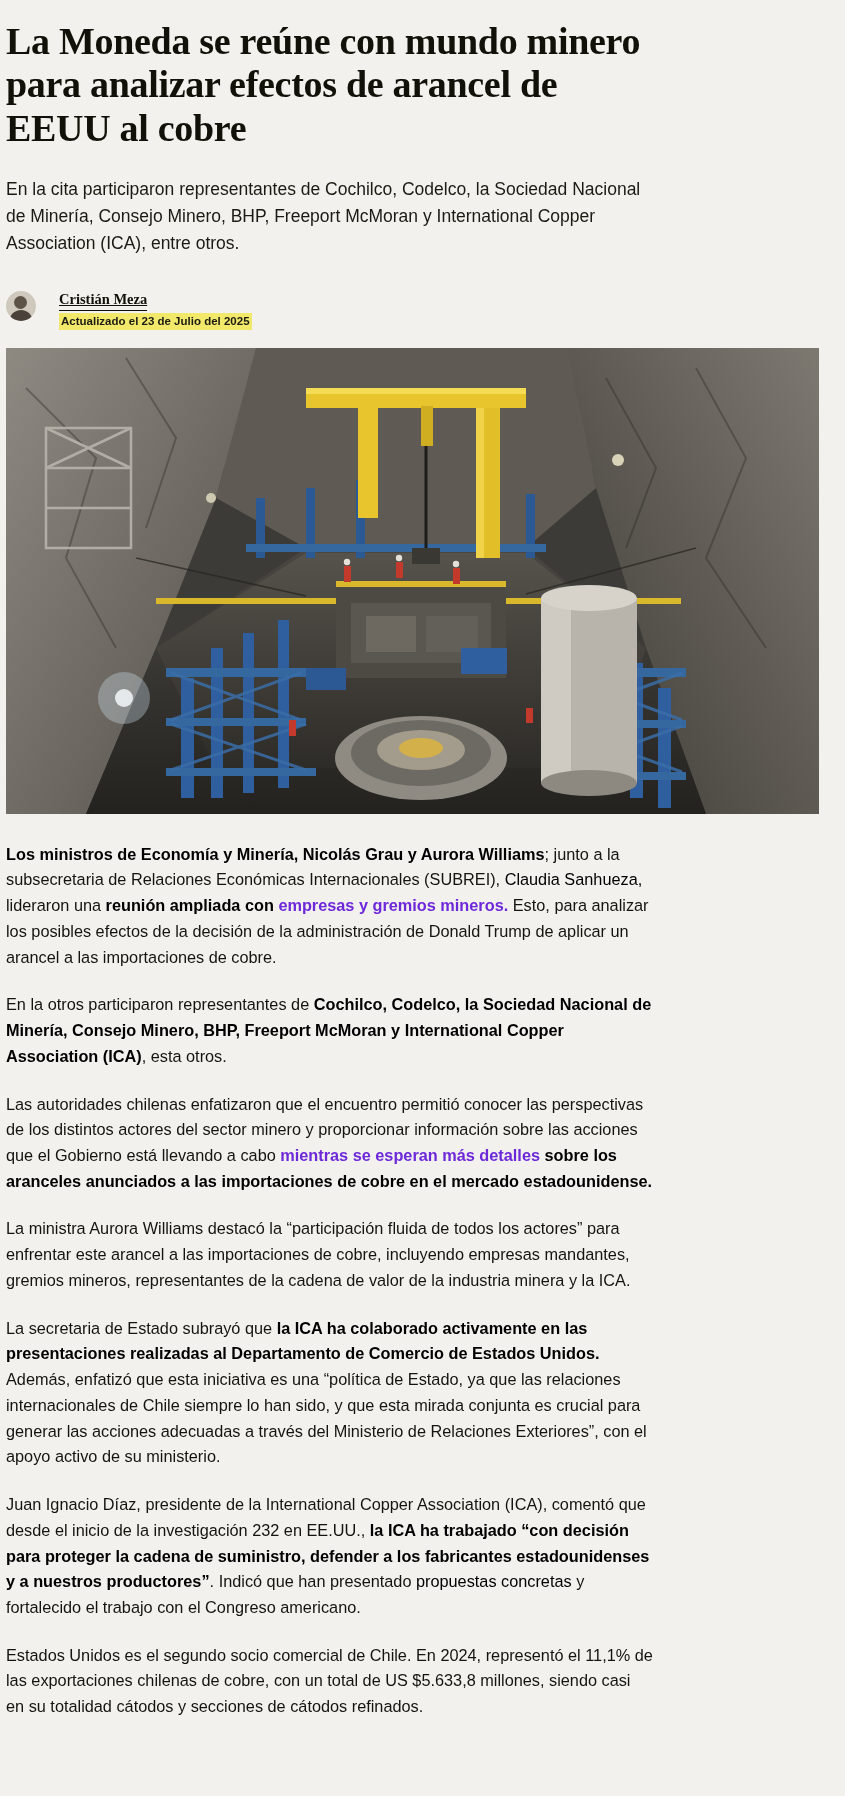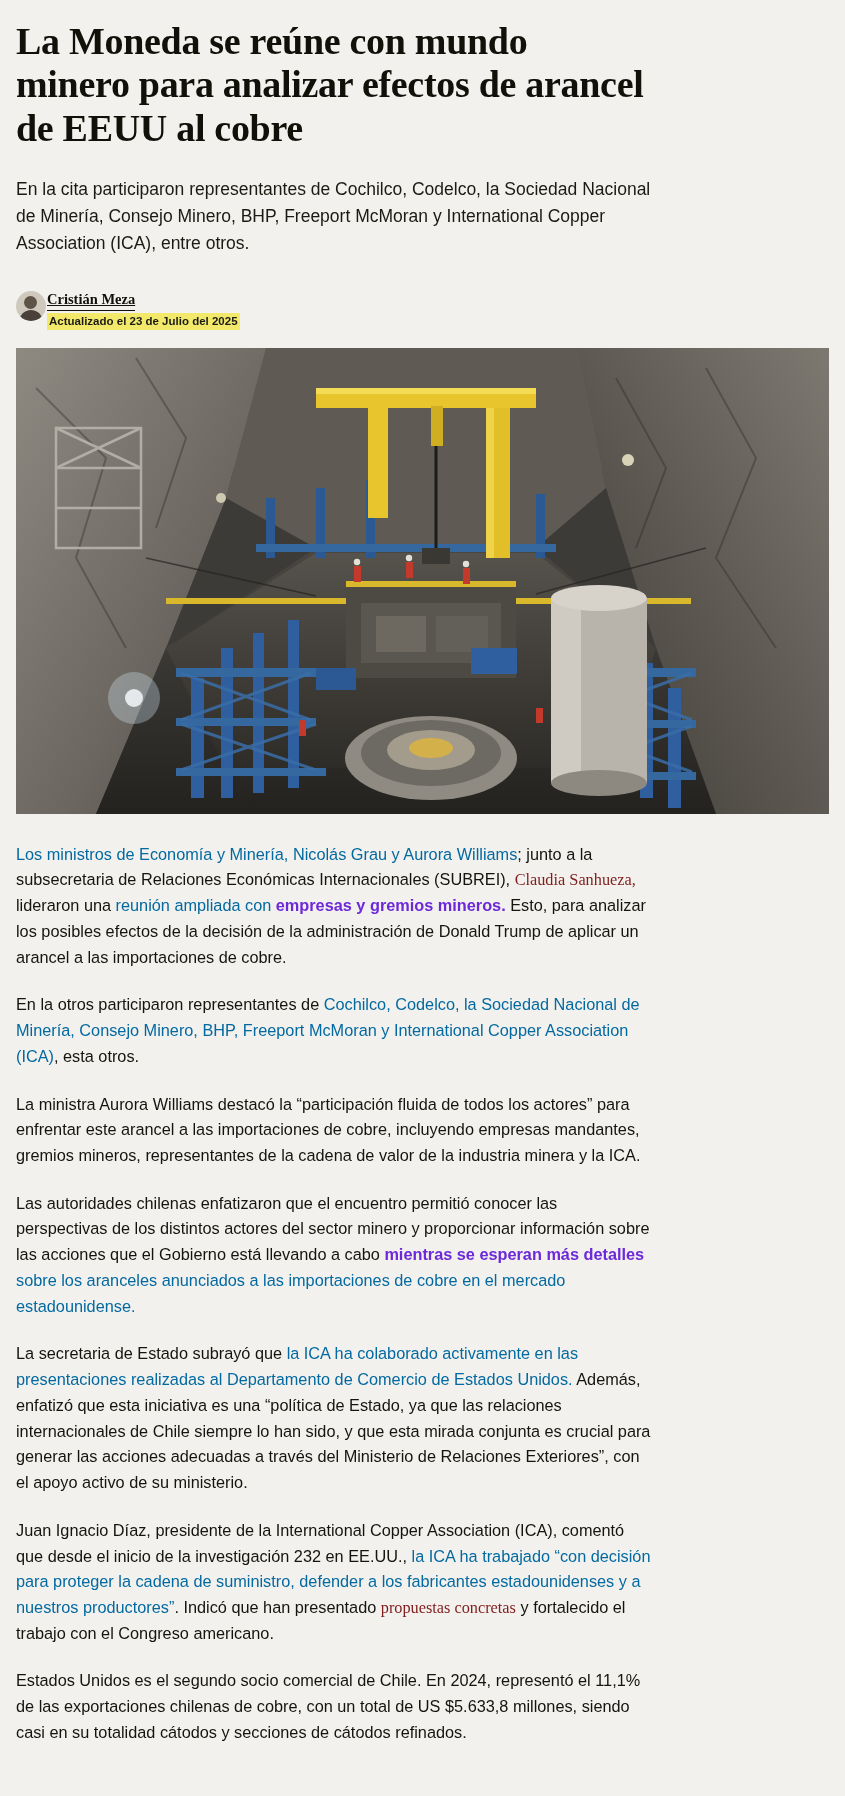--- a/index.html
+++ b/index.html
@@ -9,21 +9,21 @@
     background: #f2f1ed;
   }
   body {
     width: 845px;
     min-height: 1796px;
     font-family: "Liberation Sans", sans-serif;
     color: #15150f;
   }
   .page {
     width: 669px;
-    padding: 0 16px 30px 16px;
+    padding: 0 16px 30px 6px;
   }
   .headline {
     font-family: "Liberation Serif", serif;
     font-weight: bold;
     font-size: 38px;
     line-height: 1.14;
     letter-spacing: -0.3px;
     margin: 20px 0 0 0;
     padding: 0 6px 0 0;
     color: #111109;
@@ -32,21 +32,21 @@
     font-size: 17.5px;
     line-height: 1.55;
     margin: 26px 0 0 0;
     color: #1b1b14;
     max-width: 790px;
   }
   .byline {
     display: flex;
     align-items: flex-start;
     margin: 32px 0 0 0;
-    gap: 1px;
+    gap: 23px;
   }
   .avatar {
     width: 30px;
     height: 30px;
     border-radius: 50%;
     background: #cfc9bd;
     position: relative;
     overflow: hidden;
     flex: 0 0 auto;
     margin-top: 2px;
@@ -99,23 +99,23 @@
     margin-top: 28px;
     max-width: 790px;
   }
   .article p {
     font-size: 16.3px;
     line-height: 1.58;
     margin: 0 0 22px 0;
     color: #15150f;
   }
   .article p:last-child { margin-bottom: 4px; }
-  b, strong { font-weight: normal; color: #0369a1; }
+  b, strong { font-weight: bold; color: #000000; }
   .hl { color: #6d28d9; font-weight: bold; }
-  .hl-plain { color: #7f1d1d; font-family: Liberation Serif, serif; }
+  .hl-plain { color: #000000; }
 </style>
 </head>
 <body>
 
 <div class="page">
 
   <h1 class="headline">La Moneda se reúne con mundo minero para analizar efectos de arancel de EEUU al cobre</h1>
 
   <p class="standfirst">En la cita participaron representantes de Cochilco, Codelco, la Sociedad Nacional de Minería, Consejo Minero, BHP, Freeport McMoran y International Copper Association (ICA), entre otros.</p>
 
@@ -276,23 +276,23 @@
         <line x1="690" y1="200" x2="520" y2="246"></line>
       </g>
     </svg>
   </div>
 
   <div class="article">
     <p><b>Los ministros de Economía y Minería, Nicolás Grau y Aurora Williams</b><span>; junto a la subsecretaria de Relaciones Económicas Internacionales (SUBREI), </span><span class="hl-plain">Claudia Sanhueza,</span><span> lideraron una </span><b>reunión ampliada con </b><span class="hl">empresas y gremios mineros.</span><span> Esto, para analizar los posibles efectos de la decisión de la administración de Donald Trump de aplicar un arancel a las importaciones de cobre.</span></p>
 
     <p><span>En la otros participaron representantes de </span><b>Cochilco, Codelco, la Sociedad Nacional de Minería, Consejo Minero, BHP, Freeport McMoran y International Copper Association (ICA)</b><span>, esta otros.</span></p>
 
+    <p><span>Las autoridades chilenas enfatizaron que el encuentro permitió conocer las perspectivas de los distintos actores del sector minero y proporcionar información sobre las acciones que el Gobierno está llevando a cabo </span><span class="hl">mientras se esperan más detalles</span><b> sobre los aranceles anunciados a las importaciones de cobre en el mercado estadounidense.</b></p>
+
     <p><span>La ministra Aurora Williams destacó la “participación fluida de todos los actores” para enfrentar este arancel a las importaciones de cobre, incluyendo empresas mandantes, gremios mineros, representantes de la cadena de valor de la industria minera y la ICA.</span></p>
-
-    <p><span>Las autoridades chilenas enfatizaron que el encuentro permitió conocer las perspectivas de los distintos actores del sector minero y proporcionar información sobre las acciones que el Gobierno está llevando a cabo </span><span class="hl">mientras se esperan más detalles</span><b> sobre los aranceles anunciados a las importaciones de cobre en el mercado estadounidense.</b></p>
 
     <p><span>La secretaria de Estado subrayó que </span><b>la ICA ha colaborado activamente en las presentaciones realizadas al Departamento de Comercio de Estados Unidos.</b><span> Además, enfatizó que esta iniciativa es una “política de Estado, ya que las relaciones internacionales de Chile siempre lo han sido, y que esta mirada conjunta es crucial para generar las acciones adecuadas a través del Ministerio de Relaciones Exteriores”, con el apoyo activo de su ministerio.</span></p>
 
     <p><span>Juan Ignacio Díaz, presidente de la International Copper Association (ICA), comentó que desde el inicio de la investigación 232 en EE.UU., </span><b>la ICA ha trabajado “con decisión para proteger la cadena de suministro, defender a los fabricantes estadounidenses y a nuestros productores”</b><span>. Indicó que han presentado </span><span class="hl-plain">propuestas concretas</span><span> y fortalecido el trabajo con el Congreso americano.</span></p>
 
     <p><span>Estados Unidos es el segundo socio comercial de Chile. En 2024, representó el 11,1% de las exportaciones chilenas de cobre, con un total de US $5.633,8 millones, siendo casi en su totalidad cátodos y secciones de cátodos refinados.</span></p>
   </div>
 
 </div>
 

